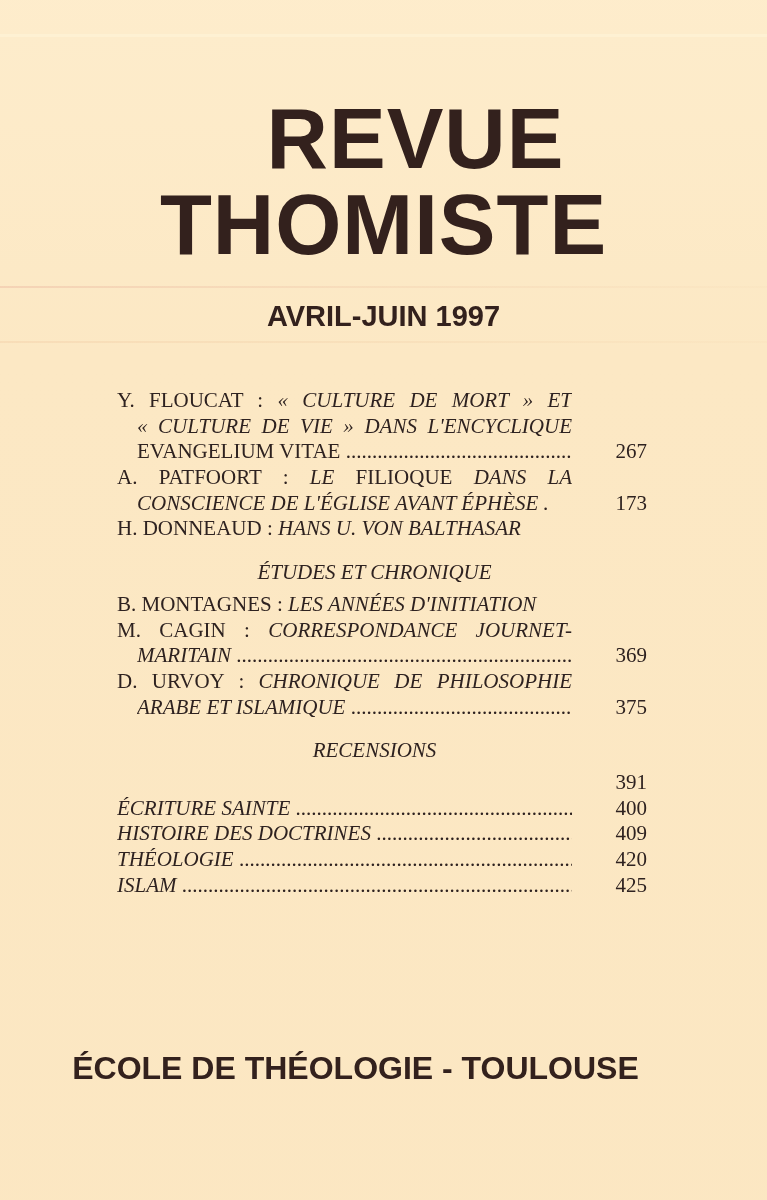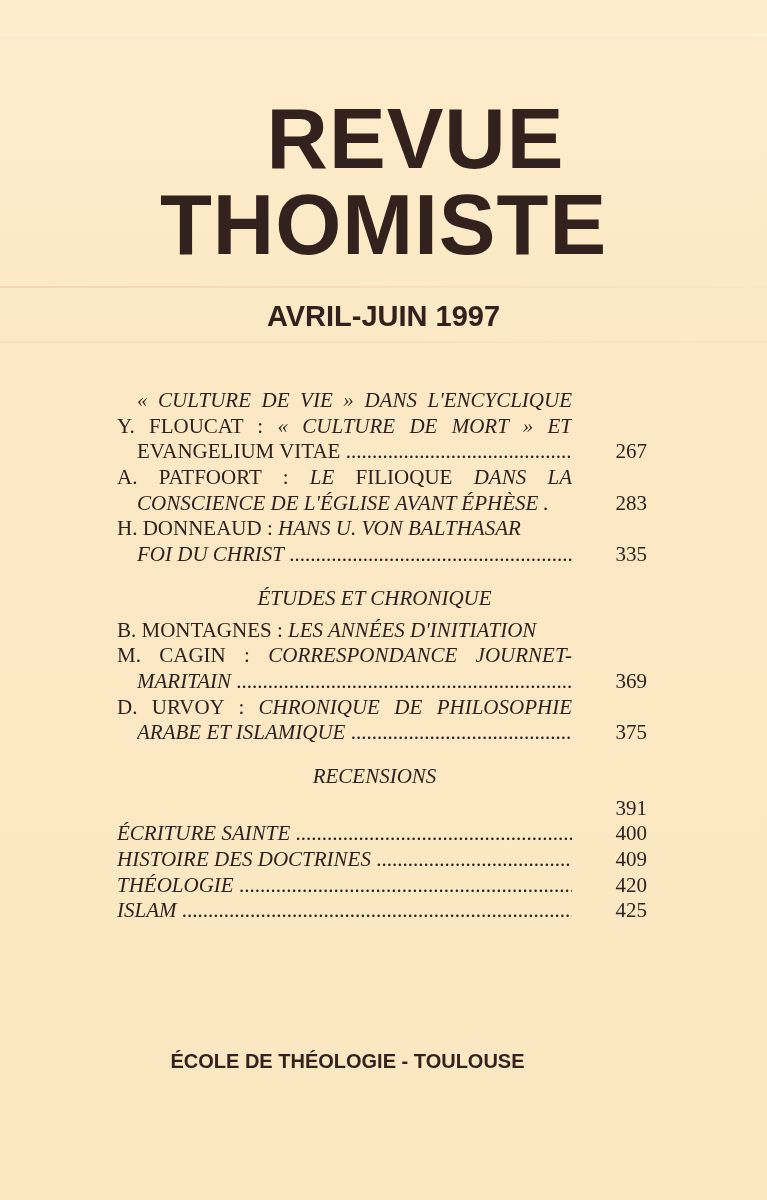--- a/index.html
+++ b/index.html
@@ -34,63 +34,59 @@
   .row .dots::after {
     content: " ..................................................................................................................";
     font-style: normal; letter-spacing: 0px;
   }
   i { font-style: italic; }
   .section {
     text-align: center; font-style: italic; font-size: 21px;
     height: 25.7px; line-height: 25.7px; margin: 18px 0 6px -20px;
   }
   .footer {
-    position: absolute; top: 1050px; left: 0; width: 695px; text-align: center;
+    position: absolute; top: 1050px; left: 8px; width: 695px; text-align: center;
     font-family: "Liberation Sans", sans-serif; font-weight: bold;
-    font-size: 20px; color: #33211d;
+    font-size: 32px; color: #33211d;
   }
 </style>
 </head>
 <body>
 
 <div class="streak" style="top:286px;background:linear-gradient(90deg,rgba(230,170,150,0.35),rgba(235,190,160,0.25),rgba(240,210,170,0.1));"></div>
 <div class="streak" style="top:341px;background:linear-gradient(90deg,rgba(240,200,160,0.35),rgba(240,205,165,0.3),rgba(245,215,175,0.15));"></div>
 <div class="streak" style="top:34px;height:3px;background:rgba(255,245,220,0.5);"></div>
 
 <div class="title t1">REVUE</div>
 <div class="title t2">THOMISTE</div>
 <div class="issue">AVRIL-JUIN 1997</div>
 
 <div class="toc">
 
+  <div class="row">
+    <span class="txt just"><span>Y. FLOUCAT :</span> <i>« CULTURE DE MORT » ET</i></span>
+  </div>
   <div class="row indent">
     <span class="txt just"><i>« CULTURE DE VIE » DANS L'ENCYCLIQUE</i></span>
-  </div>
-  <div class="row">
-    <span class="txt just"><span>Y. FLOUCAT :</span> <i>« CULTURE DE MORT » ET</i></span>
   </div>
   <div class="row indent">
     <span class="txt"><span class="dots">EVANGELIUM VITAE</span></span>
     <span class="pg">267</span>
   </div>
 
   <div class="row">
     <span class="txt just"><span>A. PATFOORT :</span> <i>LE</i> <span>FILIOQUE</span> <i>DANS LA</i></span>
   </div>
   <div class="row indent">
     <span class="txt"><i>CONSCIENCE DE L'ÉGLISE AVANT ÉPHÈSE .</i></span>
-    <span class="pg">283</span>
+    <span class="pg">173</span>
   </div>
 
   <div class="row">
     <span class="txt"><span>H. DONNEAUD :</span> <i>HANS U. VON BALTHASAR</i></span>
-  </div>
-  <div class="row indent">
-    <span class="txt"><i class="dots">FOI DU CHRIST</i></span>
-    <span class="pg">335</span>
   </div>
 
   <div class="section">ÉTUDES ET CHRONIQUE</div>
 
   <div class="row">
     <span class="txt"><span>B. MONTAGNES :</span> <i>LES ANNÉES D'INITIATION</i></span>
   </div>
 
   <div class="row">
     <span class="txt just"><span>M. CAGIN :</span> <i>CORRESPONDANCE JOURNET-</i></span>

